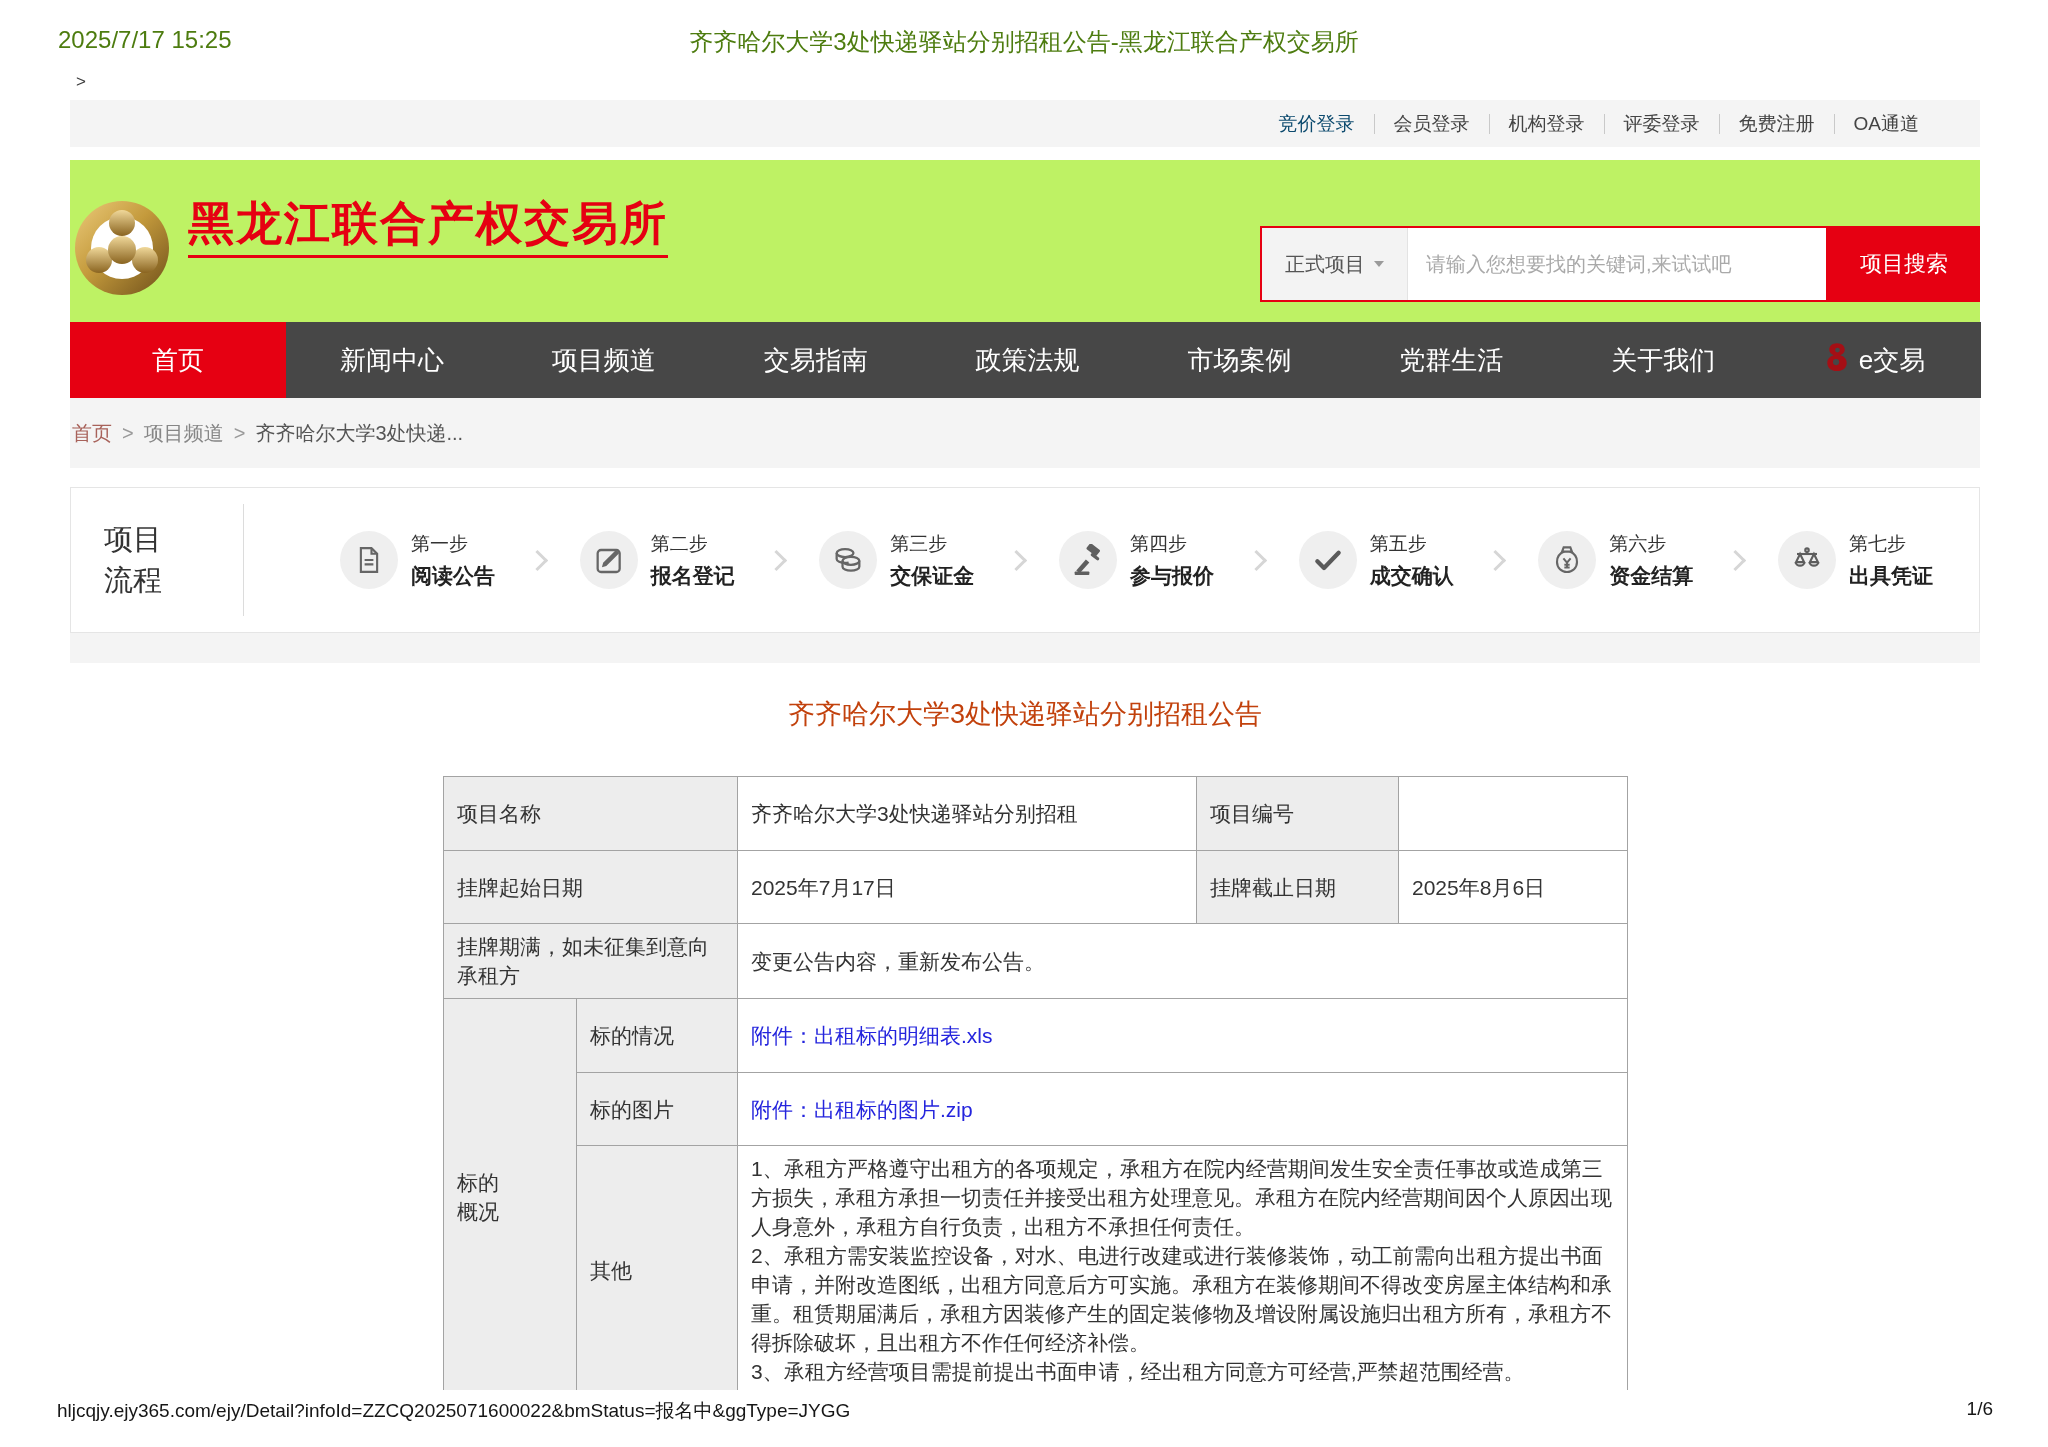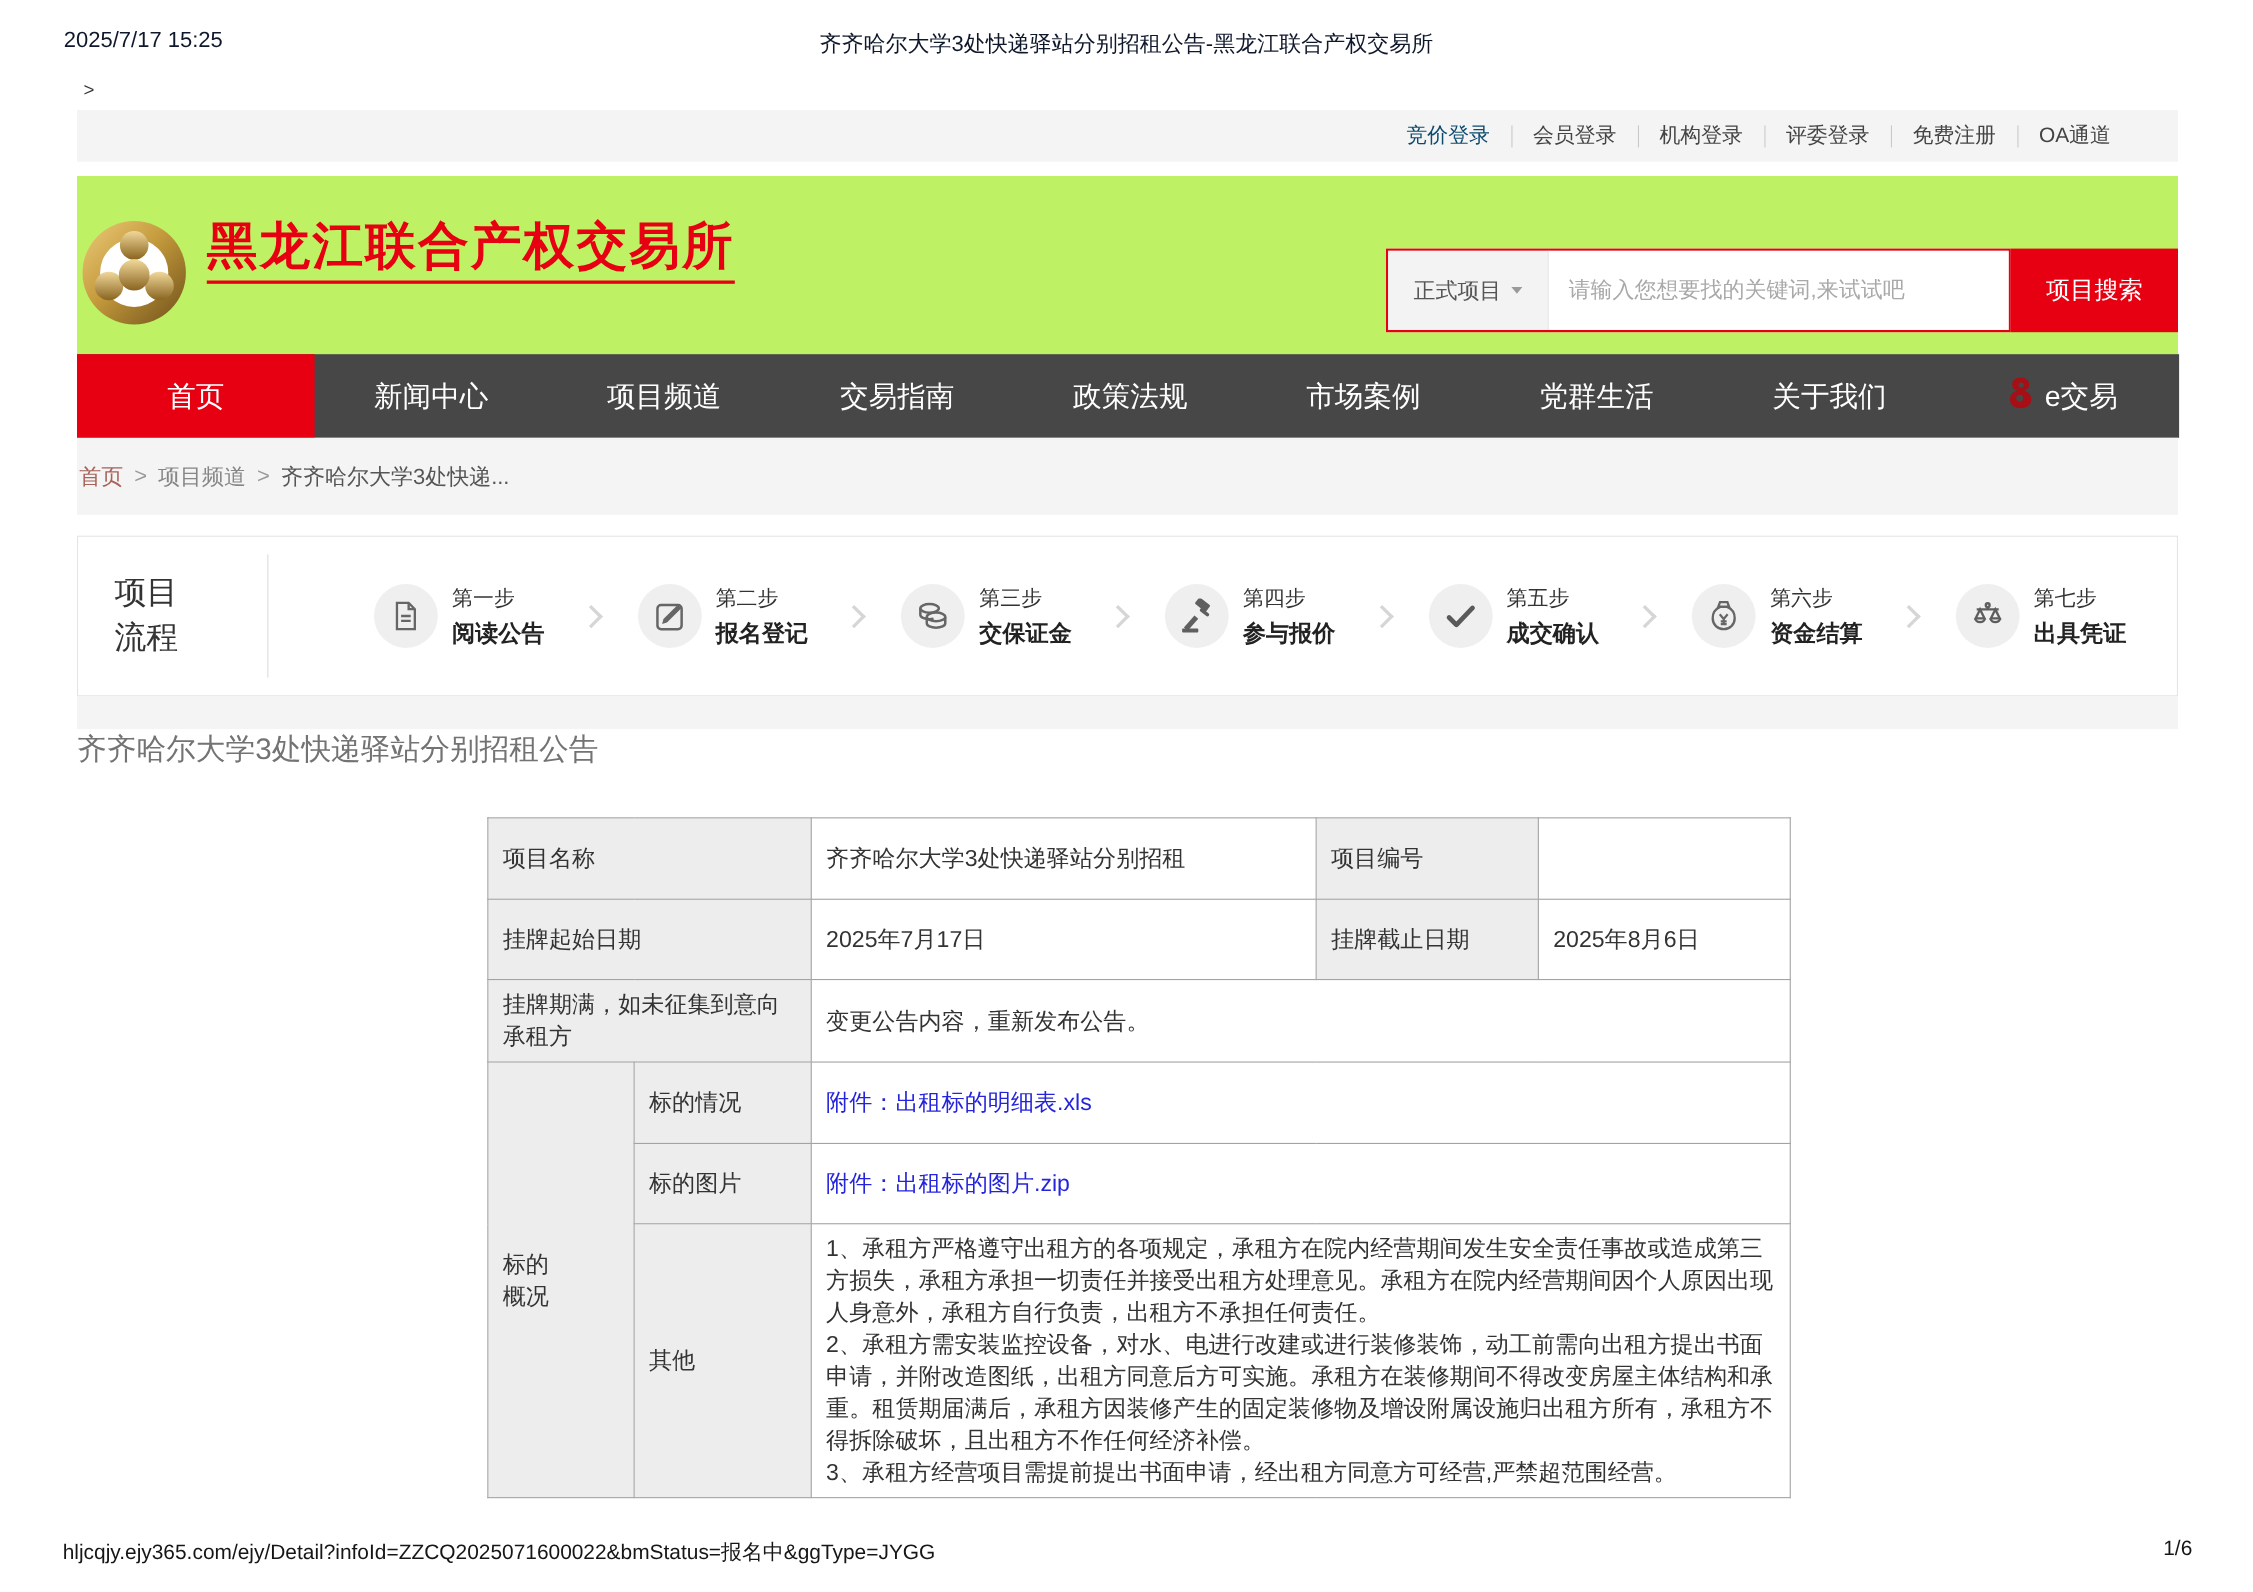--- a/index.html
+++ b/index.html
@@ -4,21 +4,21 @@
 <style>
   * { margin:0; padding:0; box-sizing:border-box; }
   html,body { width:2048px; height:1447px; }
   body {
     position:relative; background:#fff; overflow:hidden;
     font-family:"Liberation Sans","DejaVu Sans",sans-serif; color:#333;
   }
   a { text-decoration:none; }
 
   
-  .print-header { position:absolute; top:26px; left:0; width:2048px; height:26px; font-size:20px; color:#0f172a; }
+  .print-header { position:absolute; top:26px; left:0; width:2048px; height:26px; font-size:24px; color:#4d7c0f; }
   .ph-date { position:absolute; left:58px; top:0; }
   .ph-title { position:absolute; left:0; top:0; width:100%; text-align:center; }
   .stray-char { position:absolute; top:72px; left:76px; font-size:17px; color:#3c3c3c; }
   .print-footer { position:absolute; top:1398px; left:0; width:2048px; font-size:19px; color:#161616; }
   .pf-url { position:absolute; left:57px; top:0; }
   .pf-page { position:absolute; right:55px; top:0; }
 
   
   .topbar { position:absolute; top:100px; left:70px; width:1910px; height:47px; background:#f4f4f4;
             display:flex; justify-content:flex-end; align-items:center; font-size:19px; padding-right:42px; }
@@ -69,21 +69,21 @@
                display:flex; align-items:center; justify-content:center; flex:0 0 58px; }
   .step-t1 { font-size:19px; color:#333; margin-bottom:5px; }
   .step-t2 { font-size:21px; font-weight:bold; color:#222; }
   .chev { width:15px; height:15px; border-top:3px solid #d6d6d6; border-right:3px solid #d6d6d6;
           transform:rotate(45deg); margin:0 -2px; }
 
   .graygap { position:absolute; top:633px; left:70px; width:1910px; height:30px; background:#f4f4f4; }
 
   
   .content { position:absolute; top:663px; left:70px; width:1910px; height:727px; background:#fff; overflow:hidden; }
-  .page-title { font-size:27px; font-weight:normal; color:#737373; }
+  .page-title { margin-top:33px; text-align:center; font-size:27px; font-weight:normal; color:#c2410c; }
   table.detail { margin:44px 0 0 373px; width:1184px; border-collapse:collapse; table-layout:fixed;
                  font-size:21px; color:#333; }
   table.detail td { border:1px solid #a3a3a3; padding:8px 13px; vertical-align:middle; line-height:29px;
                     overflow:hidden; }
   td.lbl { background:#ededed; }
   td.vtop { vertical-align:top; padding-top:13px; }
   td.group-lbl { vertical-align:top; padding-top:13px; line-height:37px; }
   a.attach { color:#2424dd; font-size:21px; }
   .otext p { margin:0; }
 

